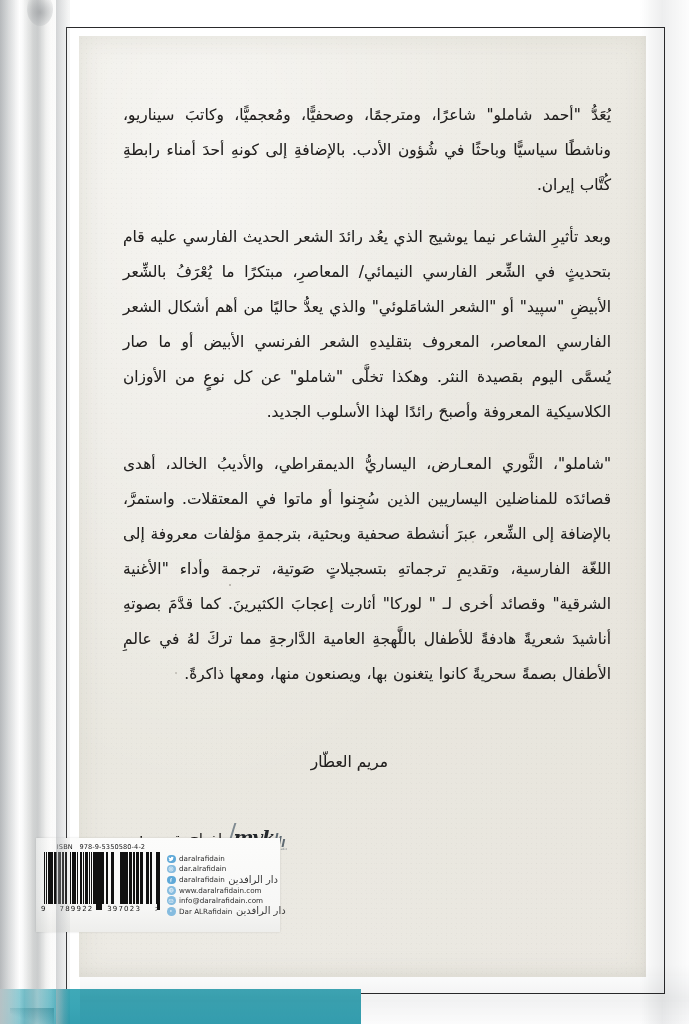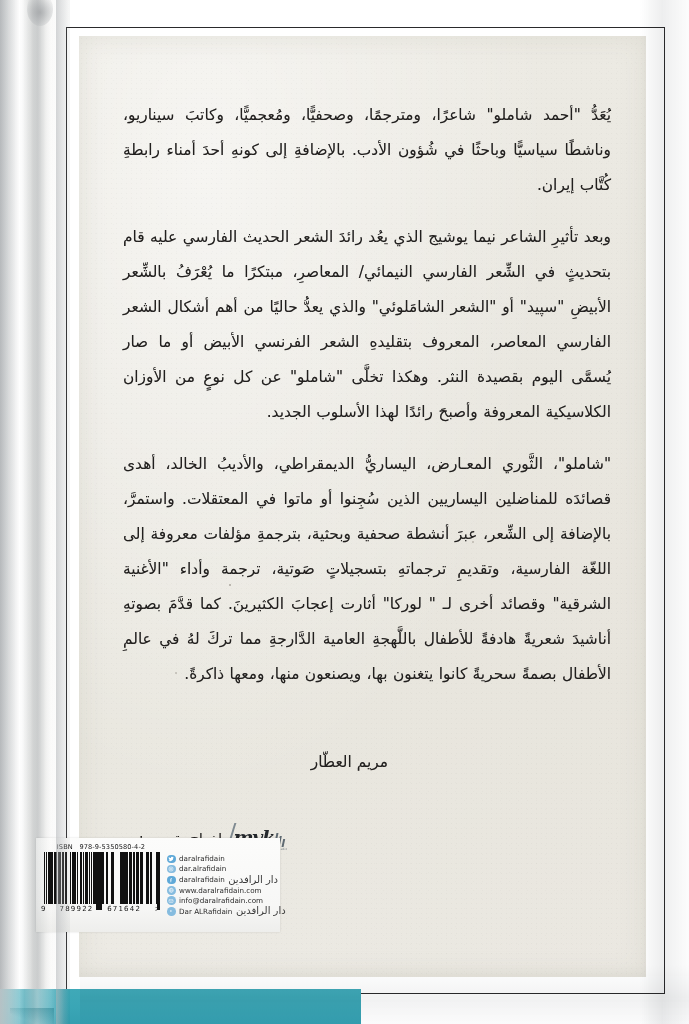--- a/index.html
+++ b/index.html
@@ -488,21 +488,21 @@
           <span style="width: 1.6px; margin-bottom: 0px; background: transparent;"></span>
           <span style="width: 1px; margin-bottom: 0px; background: transparent;"></span>
           <span style="width: 1.6px; margin-bottom: 0px; background: rgb(17, 17, 17);"></span>
           <span style="width: 1px; margin-bottom: -6px; background: rgb(17, 17, 17);"></span>
           <span style="width: 1px; margin-bottom: -6px; background: rgb(17, 17, 17);"></span>
           <span style="width: 1.6px; margin-bottom: -6px; background: rgb(17, 17, 17);"></span>
         </div>
       <div id="barcode-digits">
         <span>9</span>
         <span class="grp">789922</span>
-        <span class="grp">671642</span>
+        <span class="grp">397023</span>
         <span>&gt;</span>
       </div>
     </div>
 
     <div id="contacts">
         <div class="contact-row">
           <span class="cicon">
             <svg viewBox="0 0 16 16" width="6" height="6">
               <path fill="#fff" d="M15 3.2a5.6 5.6 0 0 1-1.6.5 2.8 2.8 0 0 0 1.2-1.6 5.7 5.7 0 0 1-1.8.7 2.8 2.8 0 0 0-4.8 2.6A8 8 0 0 1 2.2 2.5a2.8 2.8 0 0 0 .9 3.8 2.8 2.8 0 0 1-1.3-.4 2.8 2.8 0 0 0 2.3 2.8 2.8 2.8 0 0 1-1.3 0 2.8 2.8 0 0 0 2.6 2A5.7 5.7 0 0 1 1 11.8 8 8 0 0 0 14 5.3 5.8 5.8 0 0 0 15 3.2z"></path>
             </svg>

